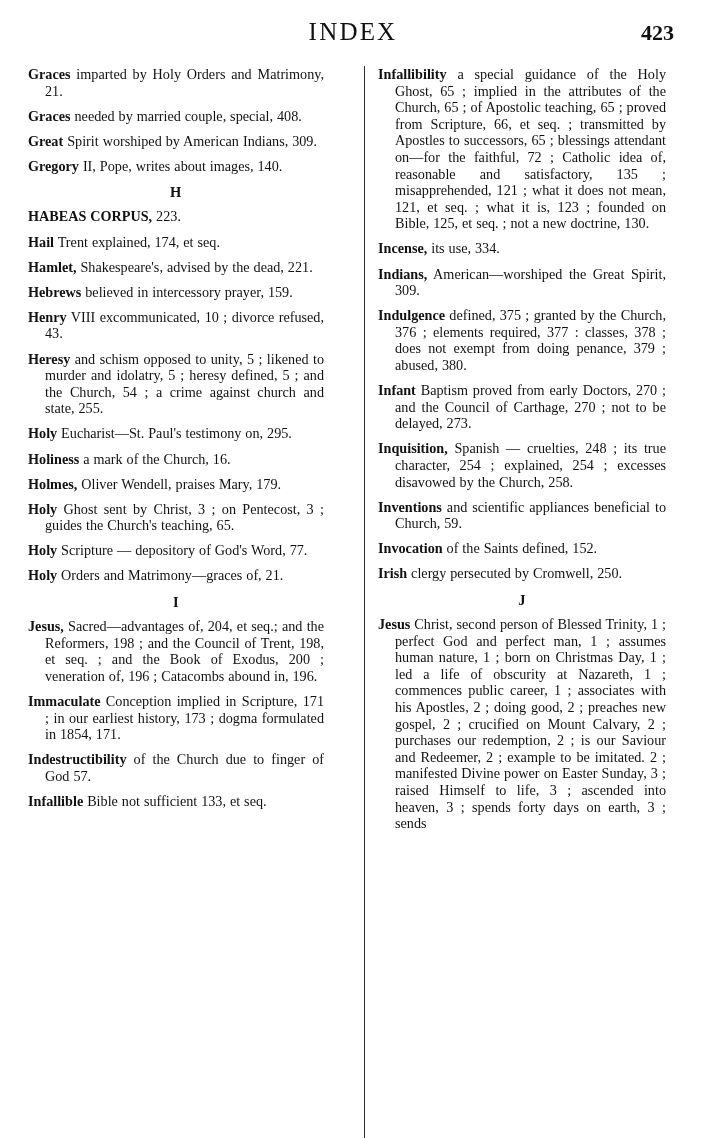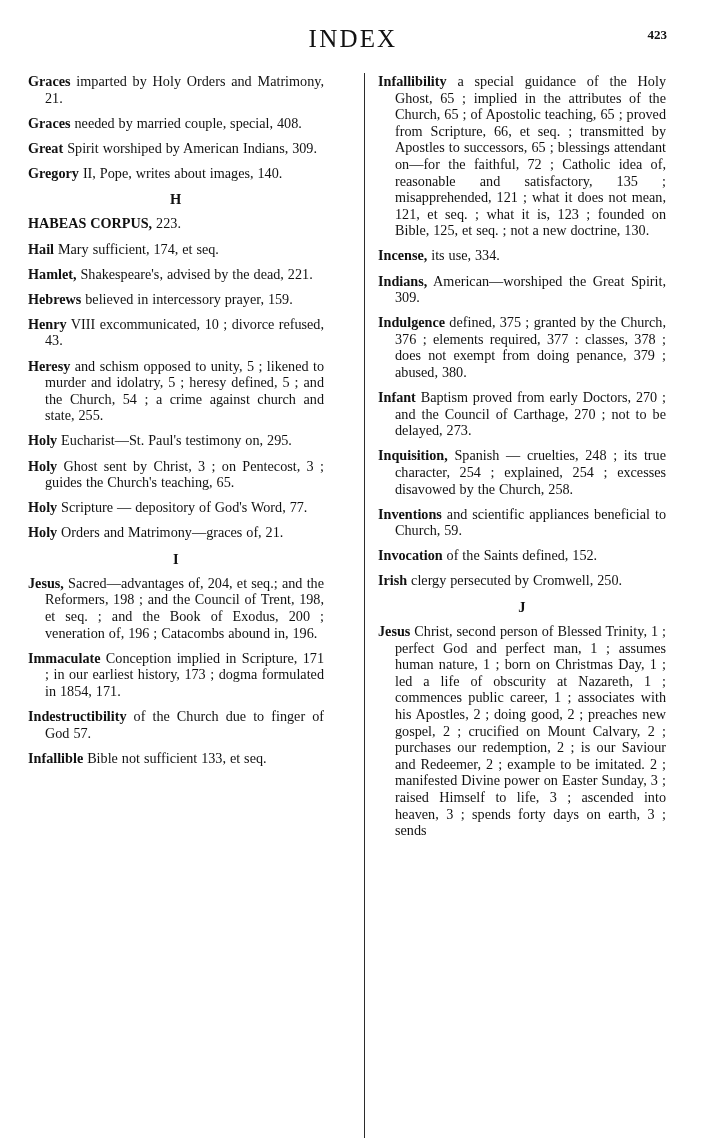--- a/index.html
+++ b/index.html
@@ -19,38 +19,38 @@
     width: 706px;
     height: 1138px;
     position: relative;
     box-sizing: border-box;
     padding: 0;
   }
   
   .page-header {
     position: relative;
     height: 46px;
-    margin: 15px;
+    margin: 8px;
   }
   .header-title {
     position: absolute;
     left: 0;
     right: 0;
     top: 10px;
     text-align: center;
     font-size: 25px;
     letter-spacing: 2.2px;
     font-weight: normal;
     font-family: "Liberation Serif", "DejaVu Serif", serif;
   }
   .header-pageno {
     position: absolute;
     right: 24px;
     top: 12px;
-    font-size: 13px;
+    font-size: 22px;
     font-weight: bold;
     font-family: "Liberation Serif", "DejaVu Serif", serif;
   }
   
   .columns {
     position: absolute;
     top: 58px;
     left: 28px;
     right: 22px;
     bottom: 6px;
@@ -111,26 +111,28 @@
   </div>
 
   <div class="columns">
     <div class="col col-left" id="col0">
         <p class="entry"><b>Graces</b><span> imparted by Holy Orders and Matrimony, 21.</span></p>
         <p class="entry"><b>Graces</b><span> needed by married couple, special, 408.</span></p>
         <p class="entry"><b>Great</b><span> Spirit worshiped by American Indians, 309.</span></p>
         <p class="entry"><b>Gregory</b><span> II, Pope, writes about images, 140.</span></p>
         <div class="sect">H</div>
         <p class="entry"><b>HABEAS CORPUS,</b><span> 223.</span></p>
-        <p class="entry"><b>Hail</b><span> Mary sufficient, 174, et seq.</span></p>
+        <p class="entry"><b>Hail</b><span> Trent explained, 174, et seq.</span></p>
         <p class="entry"><b>Hamlet,</b><span> Shakespeare's, advised by the dead, 221.</span></p>
         <p class="entry"><b>Hebrews</b><span> believed in intercessory prayer, 159.</span></p>
         <p class="entry"><b>Henry</b><span> VIII excommunicated, 10 ; divorce refused, 43.</span></p>
         <p class="entry"><b>Heresy</b><span> and schism opposed to unity, 5 ; likened to murder and idolatry, 5 ; heresy defined, 5 ; and the Church, 54 ; a crime against church and state, 255.</span></p>
         <p class="entry"><b>Holy</b><span> Eucharist—St. Paul's testimony on, 295.</span></p>
+        <p class="entry"><b>Holiness</b><span> a mark of the Church, 16.</span></p>
+        <p class="entry"><b>Holmes,</b><span> Oliver Wendell, praises Mary, 179.</span></p>
         <p class="entry"><b>Holy</b><span> Ghost sent by Christ, 3 ; on Pentecost, 3 ; guides the Church's teaching, 65.</span></p>
         <p class="entry"><b>Holy</b><span> Scripture — depository of God's Word, 77.</span></p>
         <p class="entry"><b>Holy</b><span> Orders and Matrimony—graces of, 21.</span></p>
         <div class="sect">I</div>
         <p class="entry"><b>Jesus,</b><span> Sacred—advantages of, 204, et seq.; and the Reformers, 198 ; and the Council of Trent, 198, et seq. ; and the Book of Exodus, 200 ; veneration of, 196 ; Catacombs abound in, 196.</span></p>
         <p class="entry"><b>Immaculate</b><span> Conception implied in Scripture, 171 ; in our earliest history, 173 ; dogma formulated in 1854, 171.</span></p>
         <p class="entry"><b>Indestructibility</b><span> of the Church due to finger of God 57.</span></p>
         <p class="entry"><b>Infallible</b><span> Bible not sufficient 133, et seq.</span></p>
       </div>
     <div class="rule"></div>

